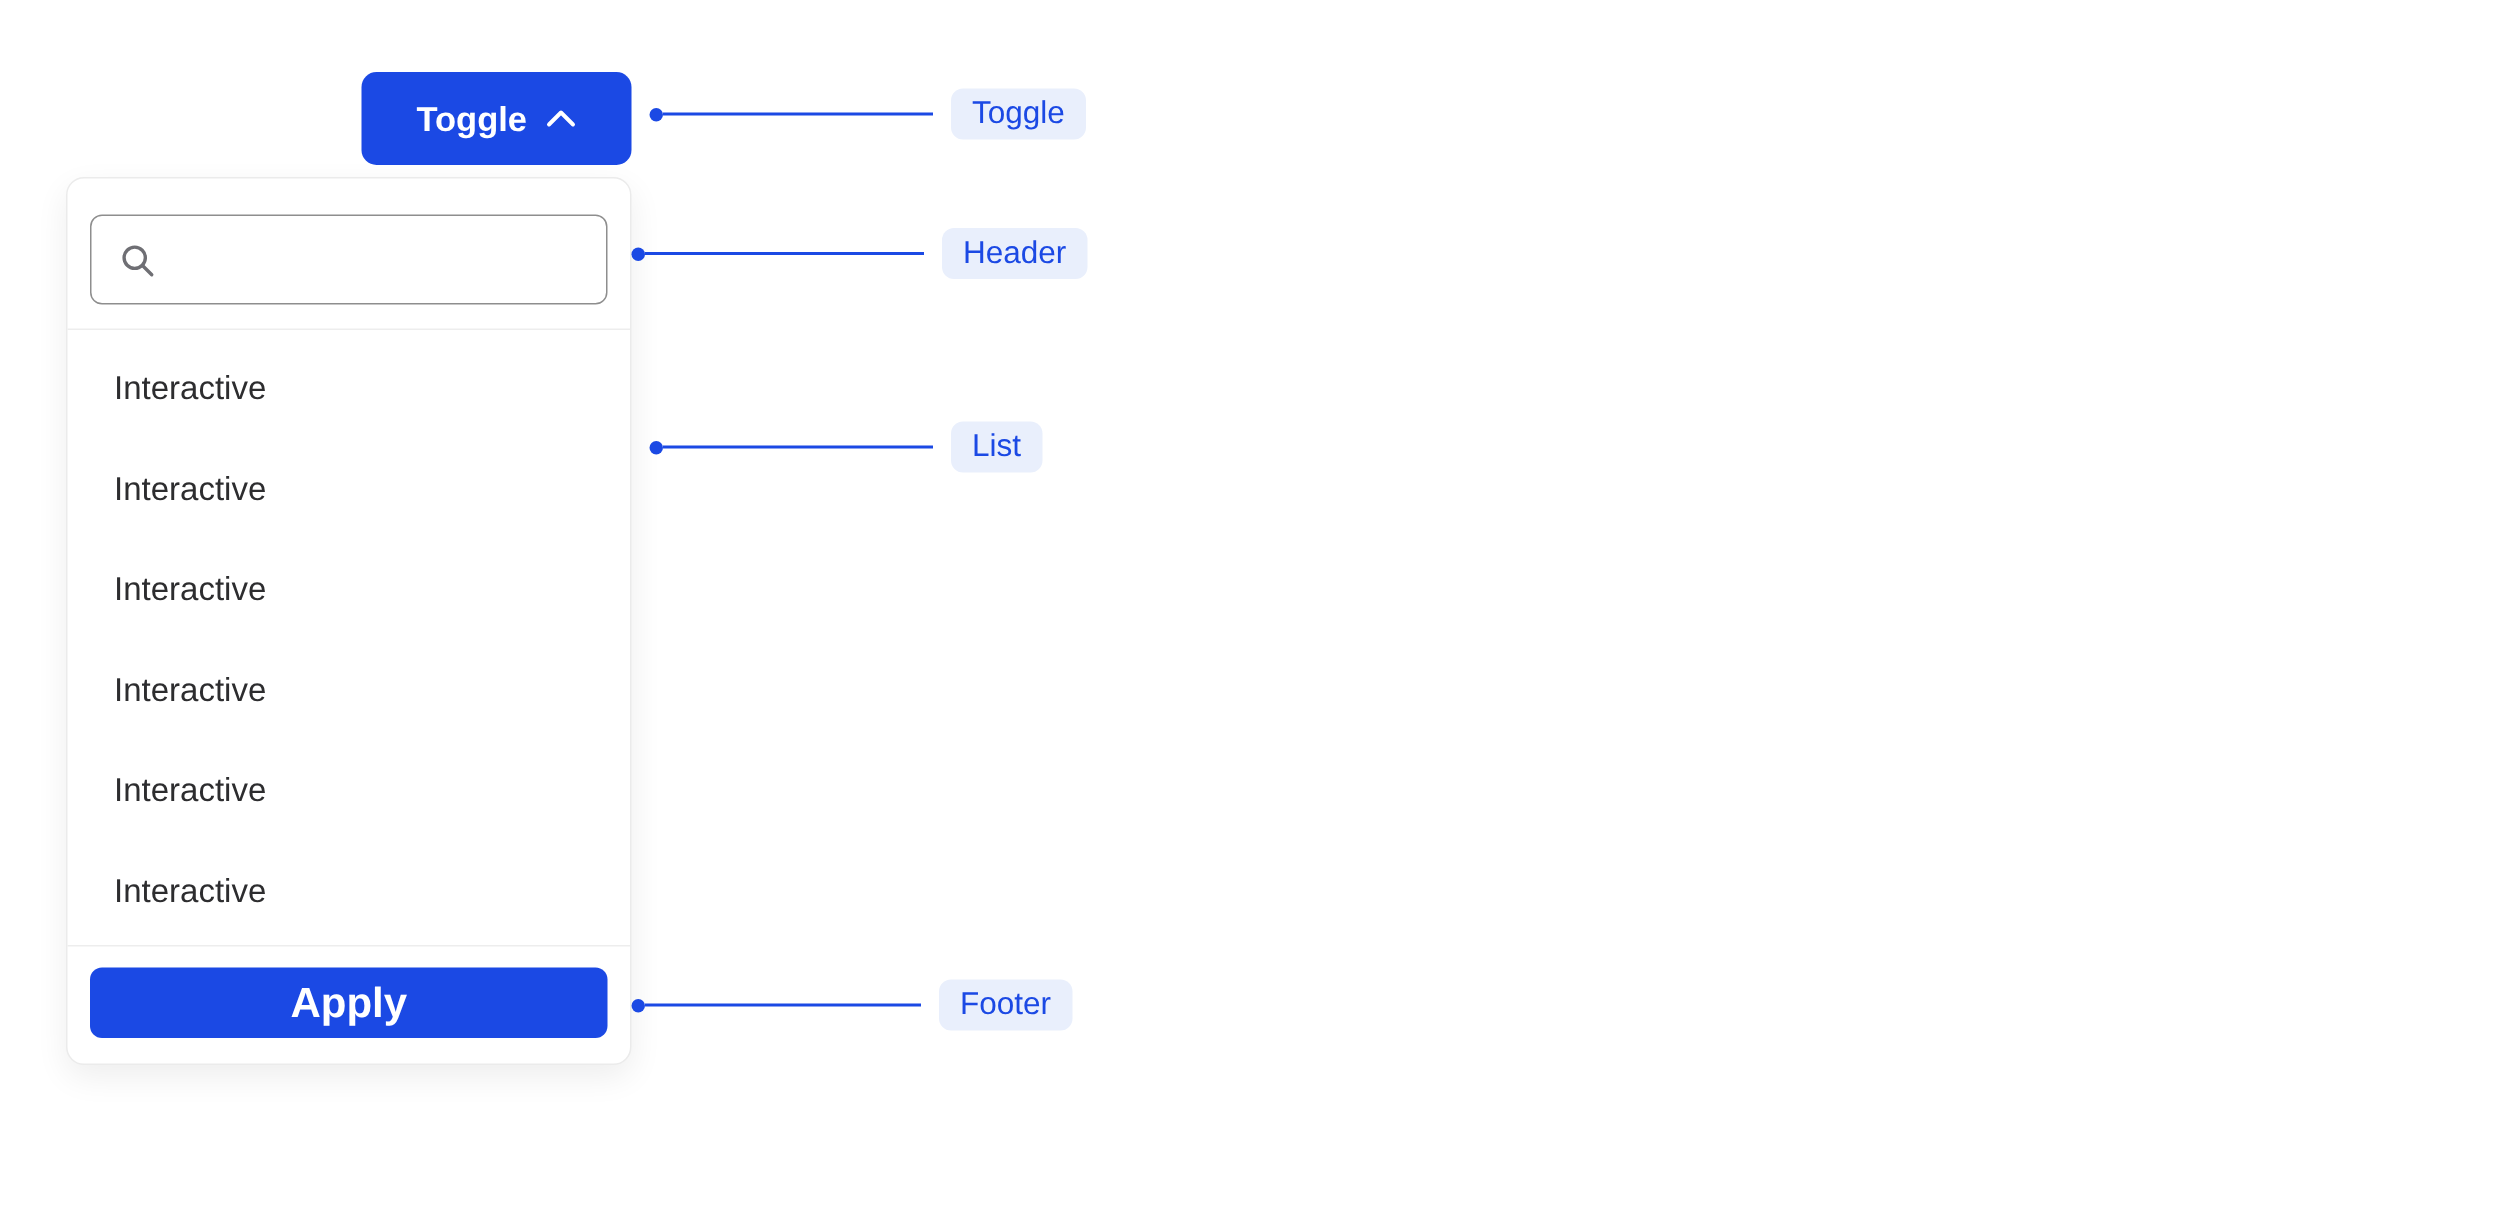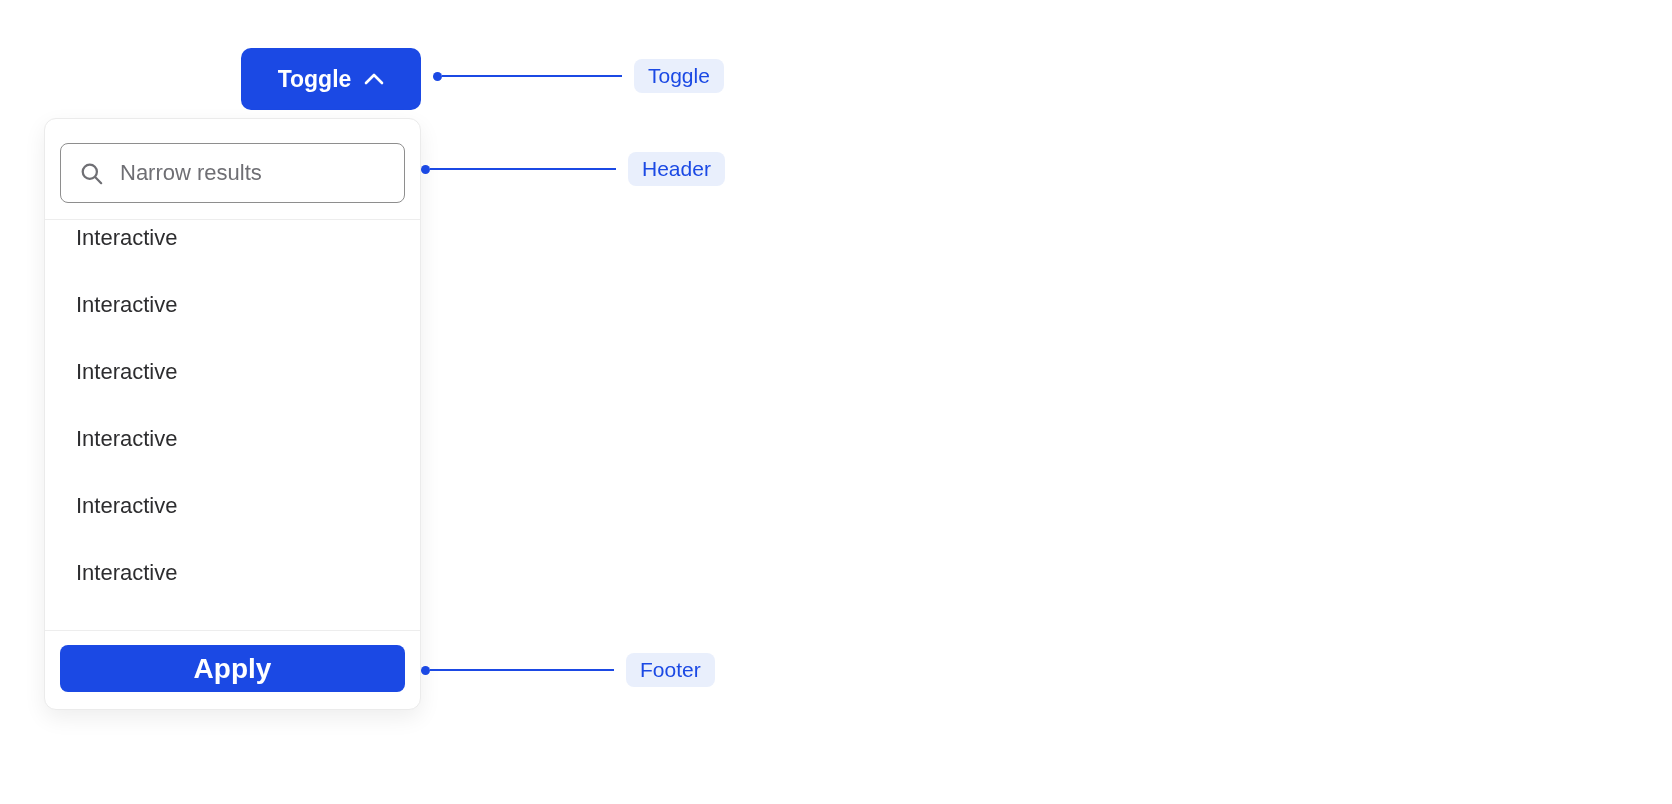--- a/index.html
+++ b/index.html
@@ -33,21 +33,21 @@
     border:1px solid #8e8e8e;border-radius:8px;background:#fff;
   }
   .search-box input{
     border:none;outline:none;flex:1;min-width:0;font-size:22px;color:#333;
     font-family:"Liberation Sans",sans-serif;background:transparent;
   }
   .search-box input::placeholder{color:#6f6f74;opacity:1;}
 
   .dd-list{flex:1;padding:5px 0;overflow:hidden;}
   .list-item{
-    height:67px;display:flex;align-items:flex-start;padding:0 31px;
+    height:67px;display:flex;align-items:center;padding:0 31px;
     font-size:22px;color:#2d2d2f;cursor:pointer;
   }
 
   .dd-footer{border-top:1px solid #ededed;padding:14px 15px 17px 15px;}
   .apply-btn{
     width:100%;height:47px;background:var(--accent-blue);color:#fff;border:none;
     border-radius:8px;font-family:"Liberation Sans",sans-serif;
     font-size:28px;font-weight:600;cursor:pointer;
   }
 
@@ -85,21 +85,20 @@
   <div class="dropdown">
 
     <div class="dd-header">
       <div class="search-box">
         <span style="display:flex;">
           <svg width="27" height="27" viewBox="0 0 24 24" fill="none" stroke="#6f6f74" stroke-width="2" stroke-linecap="round">
             <circle cx="10.5" cy="10.5" r="6.3"></circle>
             <line x1="15.4" y1="15.4" x2="20.6" y2="20.6"></line>
           </svg>
         </span>
-        <input type="text" placeholder="Narrow results" style="">
       </div>
     </div>
 
     <div class="dd-list">
       <div class="list-item">
         <span>Interactive</span>
       </div>
       <div class="list-item">
         <span>Interactive</span>
       </div>
@@ -128,20 +127,25 @@
     <span class="line"></span>
     <span class="pill">Toggle</span>
   </div>
 
   <div class="annotation ann-header">
     <span class="dot"></span>
     <span class="line"></span>
     <span class="pill">Header</span>
   </div>
 
+  <div class="annotation ann-list">
+    <span class="dot"></span>
+    <span class="line"></span>
+    <span class="pill">List</span>
+  </div>
 
   <div class="annotation ann-footer">
     <span class="dot"></span>
     <span class="line"></span>
     <span class="pill">Footer</span>
   </div>
 
 </div>
 
 </body></html>

